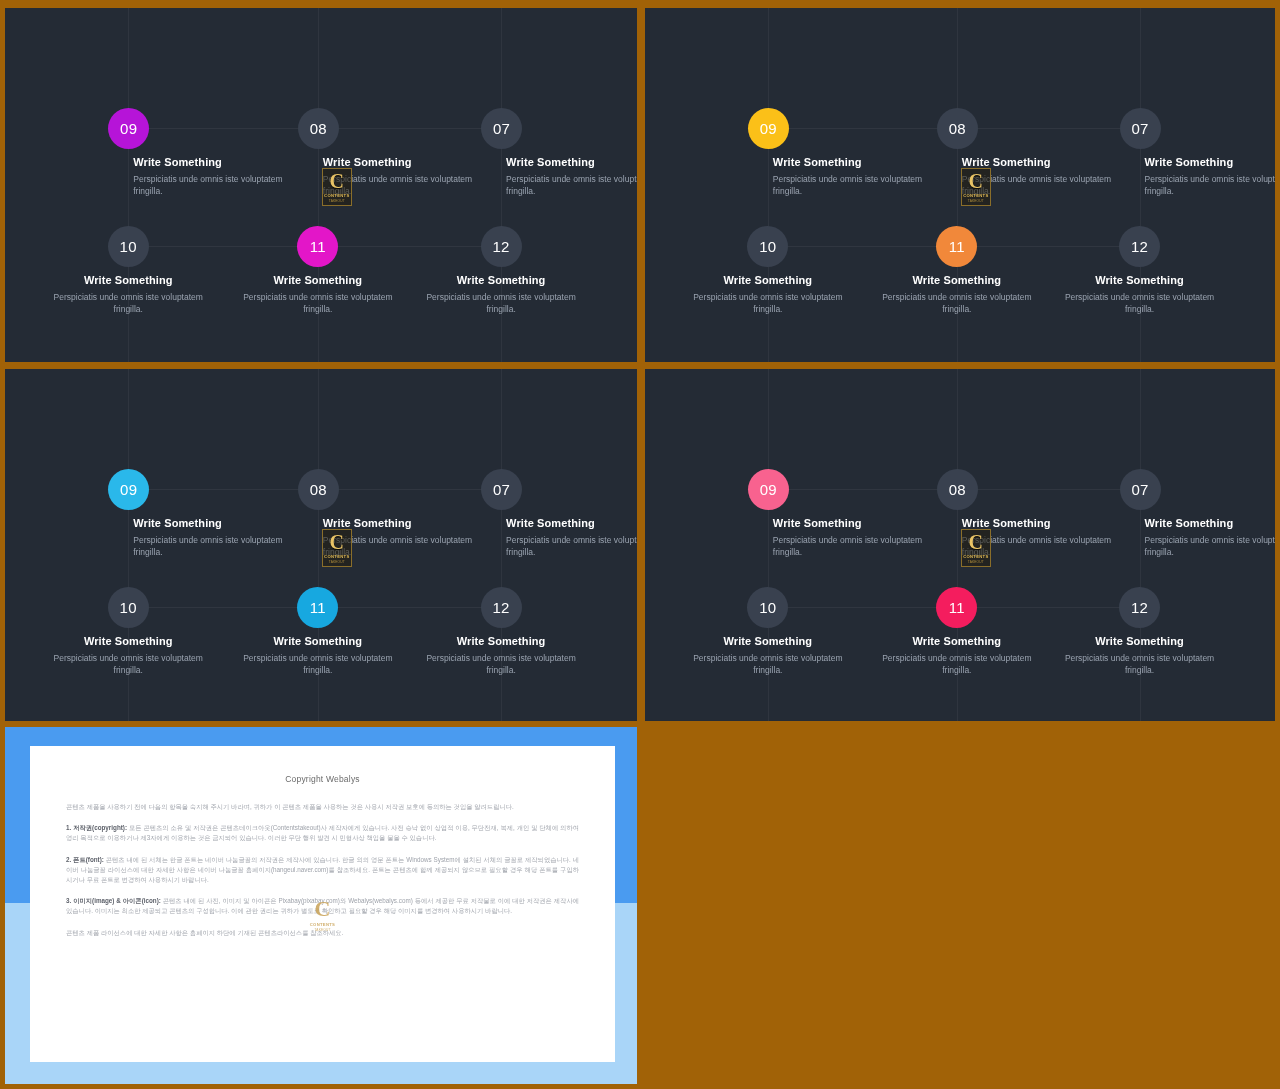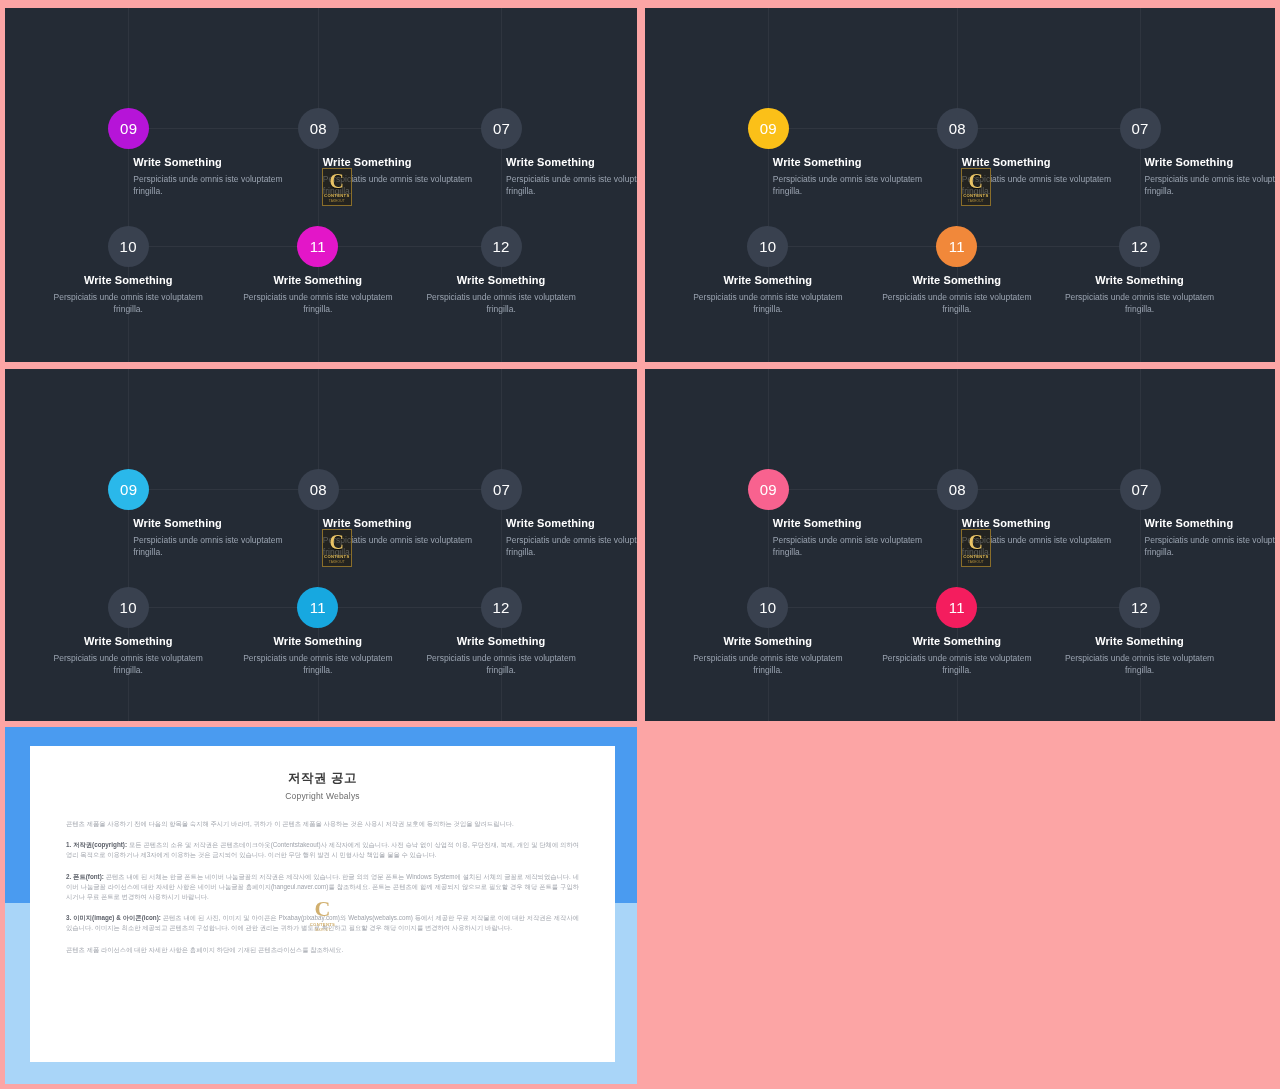--- a/index.html
+++ b/index.html
@@ -9,21 +9,21 @@
     height: 1089px;
     overflow: hidden;
     background: #6ece83;
     font-family: "Liberation Sans", sans-serif;
   }
 
   .page {
     position: relative;
     width: 1280px;
     height: 1089px;
-    background: #fca5a5;
+    background: #a16207;
   }
 
   
   .slide {
     position: absolute;
     background: #242b35;
     overflow: hidden;
   }
   .slide.s1 { left: 5px;   top: 8px;   width: 632px; height: 354px; }
   .slide.s2 { left: 645px; top: 8px;   width: 630px; height: 354px; }
@@ -421,21 +421,20 @@
           <div class="wm-c">C</div>
           <div class="wm-t1">CONTENTS</div>
           <div class="wm-t2">TAKEOUT</div>
         </div>
       </div>
     </div>
 
   <div class="doc-frame">
     <div class="frame-lower"></div>
     <div class="doc-paper">
-      <div class="doc-title-ko">저작권 공고</div>
       <div class="doc-title-en">Copyright Webalys</div>
       <div class="doc-body" id="doc-body">
           <div class="doc-p">콘텐츠 제품을 사용하기 전에 다음의 항목을 숙지해 주시기 바라며, 귀하가 이 콘텐츠 제품을 사용하는 것은 사용시 저작권 보호에 동의하는 것임을 알려드립니다.</div>
           <div class="doc-p"><b>1. 저작권(copyright): </b>모든 콘텐츠의 소유 및 저작권은 콘텐츠테이크아웃(Contentstakeout)사 제작자에게 있습니다. 사전 승낙 없이 상업적 이용, 무단전재, 복제, 개인 및 단체에 의하여 영리 목적으로 이용하거나 제3자에게 이용하는 것은 금지되어 있습니다. 이러한 무단 행위 발견 시 민형사상 책임을 물을 수 있습니다.</div>
           <div class="doc-p"><b>2. 폰트(font): </b>콘텐츠 내에 된 서체는 한글 폰트는 네이버 나눔글꼴의 저작권은 제작사에 있습니다. 한글 외의 영문 폰트는 Windows System에 설치된 서체의 글꼴로 제작되었습니다. 네이버 나눔글꼴 라이선스에 대한 자세한 사항은 네이버 나눔글꼴 홈페이지(hangeul.naver.com)를 참조하세요. 폰트는 콘텐츠에 함께 제공되지 않으므로 필요할 경우 해당 폰트를 구입하시거나 무료 폰트로 변경하여 사용하시기 바랍니다.</div>
           <div class="doc-p"><b>3. 이미지(image) &amp; 아이콘(icon): </b>콘텐츠 내에 된 사진, 이미지 및 아이콘은 Pixabay(pixabay.com)와 Webalys(webalys.com) 등에서 제공한 무료 저작물로 이에 대한 저작권은 제작사에 있습니다. 이미지는 최소한 제공되고 콘텐츠의 구성합니다. 이에 관한 권리는 귀하가 별도로 확인하고 필요할 경우 해당 이미지를 변경하여 사용하시기 바랍니다.</div>
           <div class="doc-p">콘텐츠 제품 라이선스에 대한 자세한 사항은 홈페이지 하단에 기재된 콘텐츠라이선스를 참조하세요.</div>
         </div>
       <div class="doc-watermark">
         <div class="wm-c">C</div>

